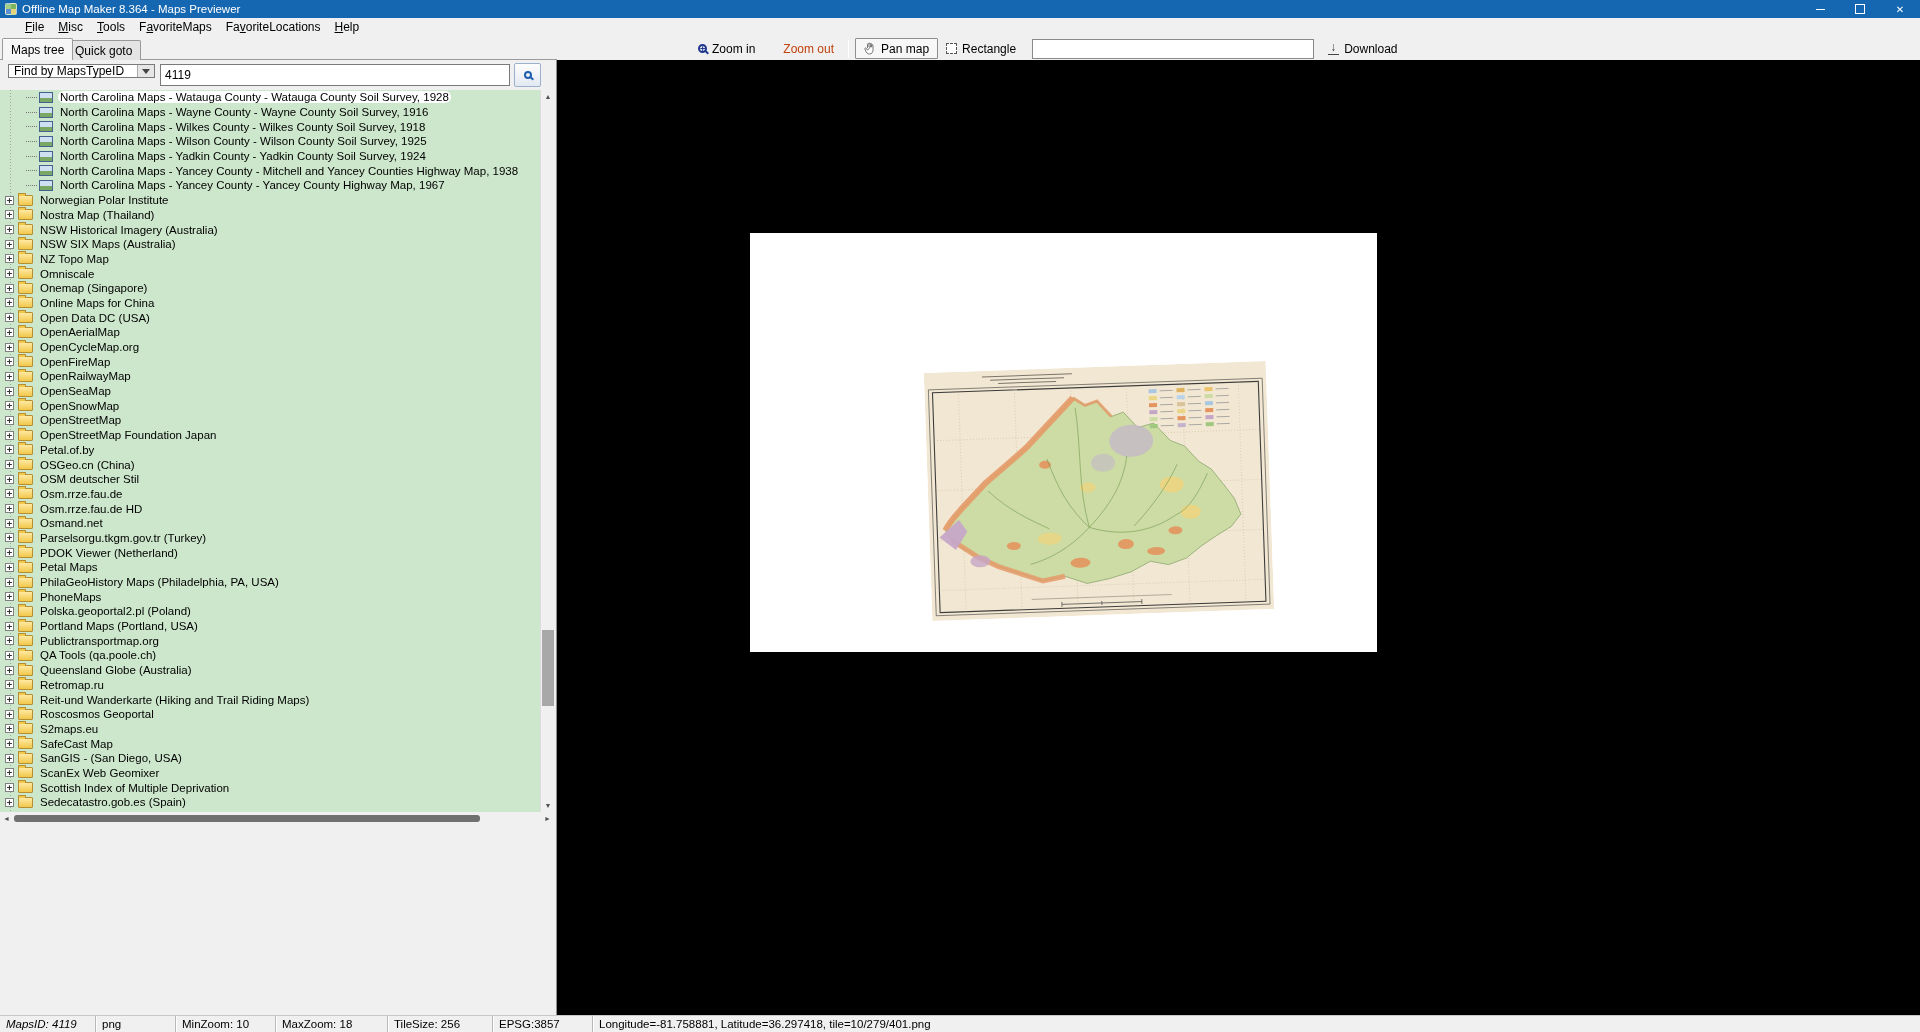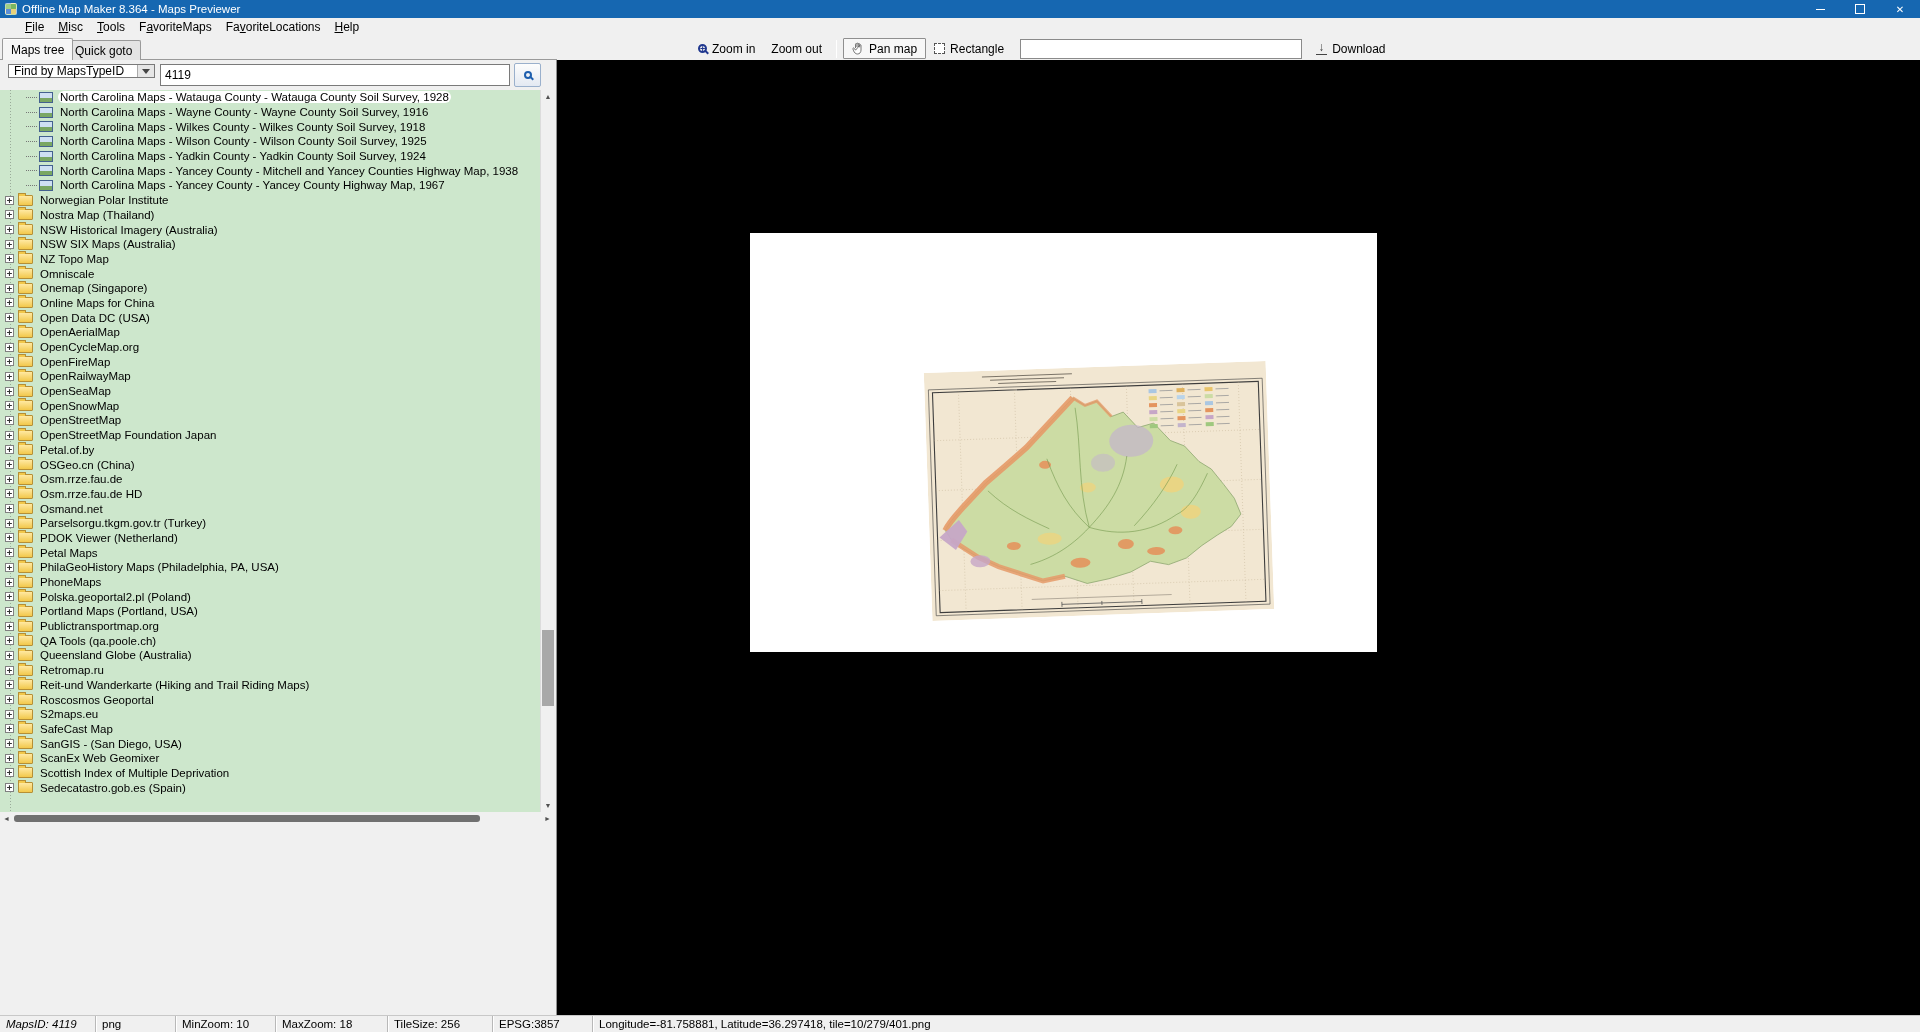--- a/index.html
+++ b/index.html
@@ -29,21 +29,21 @@
   
   .topstrip{position:absolute;left:0;top:36px;width:1920px;height:24px;background:#f0f0f0;}
   .tabline{position:absolute;left:0;top:23px;width:557px;border-top:1px solid #9a9a9a;}
   .tab{position:absolute;display:flex;align-items:center;padding:0 8px;
     border:1px solid #9a9a9a;border-bottom:none;border-radius:2px 2px 0 0;background:#f0f0f0;}
   .tab.active{left:2px;top:2px;height:22px;background:#f6f6f6;box-shadow:inset 0 1px 0 #fff;z-index:2;}
   .tab.inactive{left:66px;top:4px;height:20px;background:#e4e4e4;}
 
   .toolbar{position:absolute;left:690px;top:2px;height:21px;display:flex;align-items:center;}
   .tb-btn{display:flex;align-items:center;gap:5px;padding:2px 8px;height:21px;white-space:nowrap;}
-  .tb-btn.disabled{color:#000000;}
+  .tb-btn.disabled{color:#c2410c;margin-left:12px;}
   .tb-btn.checked{border:1px solid #8f8f8f;background:#f7f7f7;border-radius:1px;}
   .tb-sep{width:1px;height:18px;background:#bdbdbd;border-right:1px solid #fff;margin:0 6px;}
   .mag{position:relative;width:9px;height:9px;border:2px solid #20388f;border-radius:50%;
     font-size:9px;line-height:7px;text-align:center;color:#20388f;font-weight:bold;}
   .mag::before{content:"+";}
   .mag::after{content:"";position:absolute;width:5px;height:2px;background:#20388f;
     right:-4px;bottom:-2px;transform:rotate(45deg);}
   .rect-icon{width:11px;height:11px;border:1px dashed #555;background:#fff;}
   .dl-icon{position:relative;width:11px;height:12px;}
   .dl-icon::before{content:"\2193";position:absolute;left:2px;top:-3px;font-size:12px;color:#444;}
@@ -371,20 +371,26 @@
           <span class="tree-label">Petal.of.by</span>
         </div>
 
         <div class="tree-row" data-kind="folder">
           <span class="expander"></span>
           <span class="folder-icon"></span>
 
           <span class="tree-label">OSGeo.cn (China)</span>
         </div>
 
+        <div class="tree-row" data-kind="folder">
+          <span class="expander"></span>
+          <span class="folder-icon"></span>
+
+          <span class="tree-label">OSM deutscher Stil</span>
+        </div>
 
         <div class="tree-row" data-kind="folder">
           <span class="expander"></span>
           <span class="folder-icon"></span>
 
           <span class="tree-label">Osm.rrze.fau.de</span>
         </div>
 
         <div class="tree-row" data-kind="folder">
           <span class="expander"></span>

